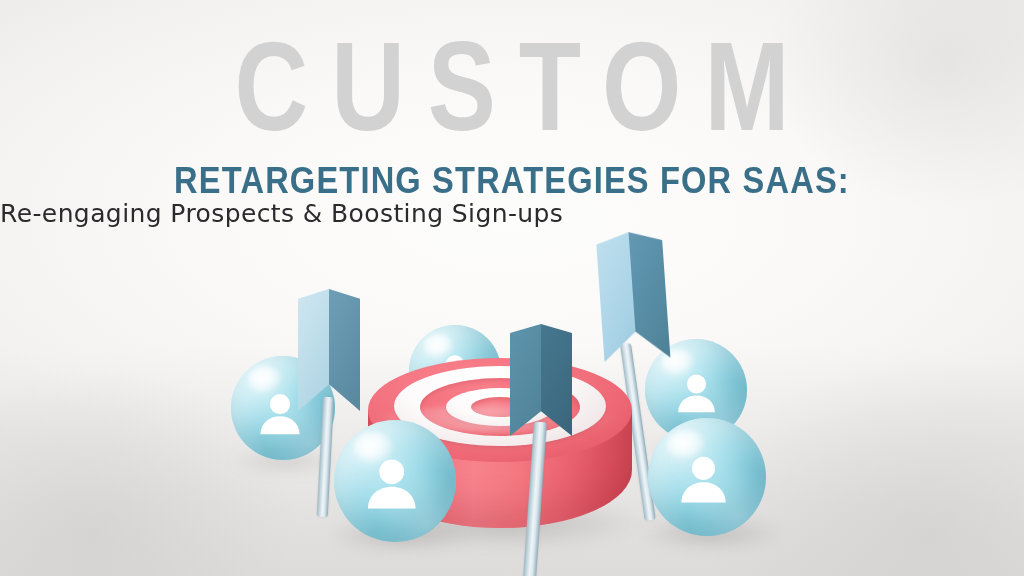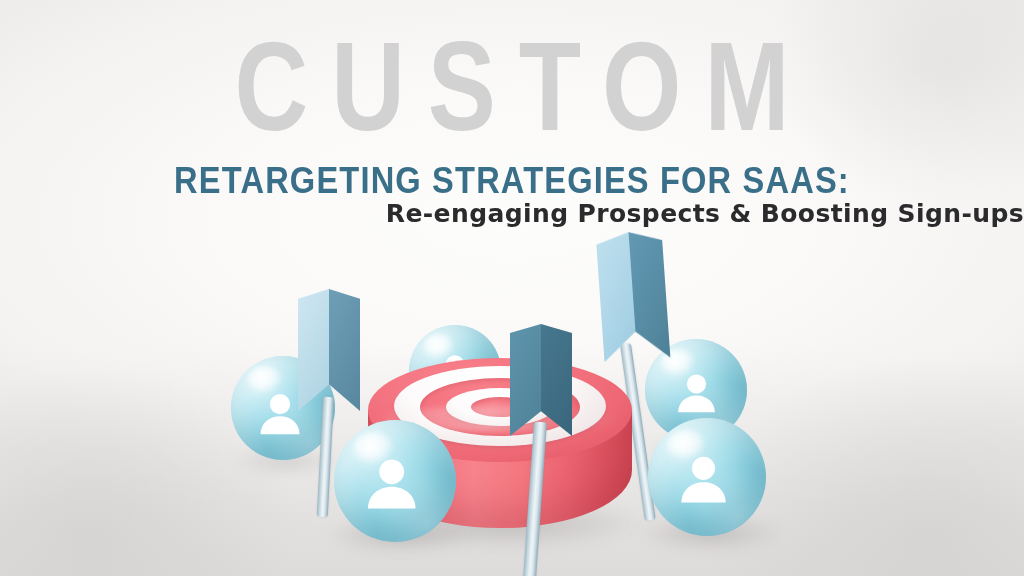--- a/index.html
+++ b/index.html
@@ -69,23 +69,23 @@
     line-height:1;
     letter-spacing:1.2px;
     color:#3a6f8a;
     transform:scaleX(0.96) scaleY(1.06);
     transform-origin:50% 0;
     white-space:nowrap;
   }
 
   .subhead {
     position:absolute; left:0; right:0; top:200px;
-    text-align:right;
+    text-align:left;
     font-family:"DejaVu Sans","Liberation Sans", sans-serif;
-    font-weight:bold;
+    font-weight:normal;
     font-size:25px;
     line-height:1.15;
     letter-spacing:0.4px;
     color:#2b2b2e;
     white-space:nowrap;
   }
 
   
   .scene { position:absolute; left:0; top:0; width:1024px; height:576px; z-index:20; }
 

